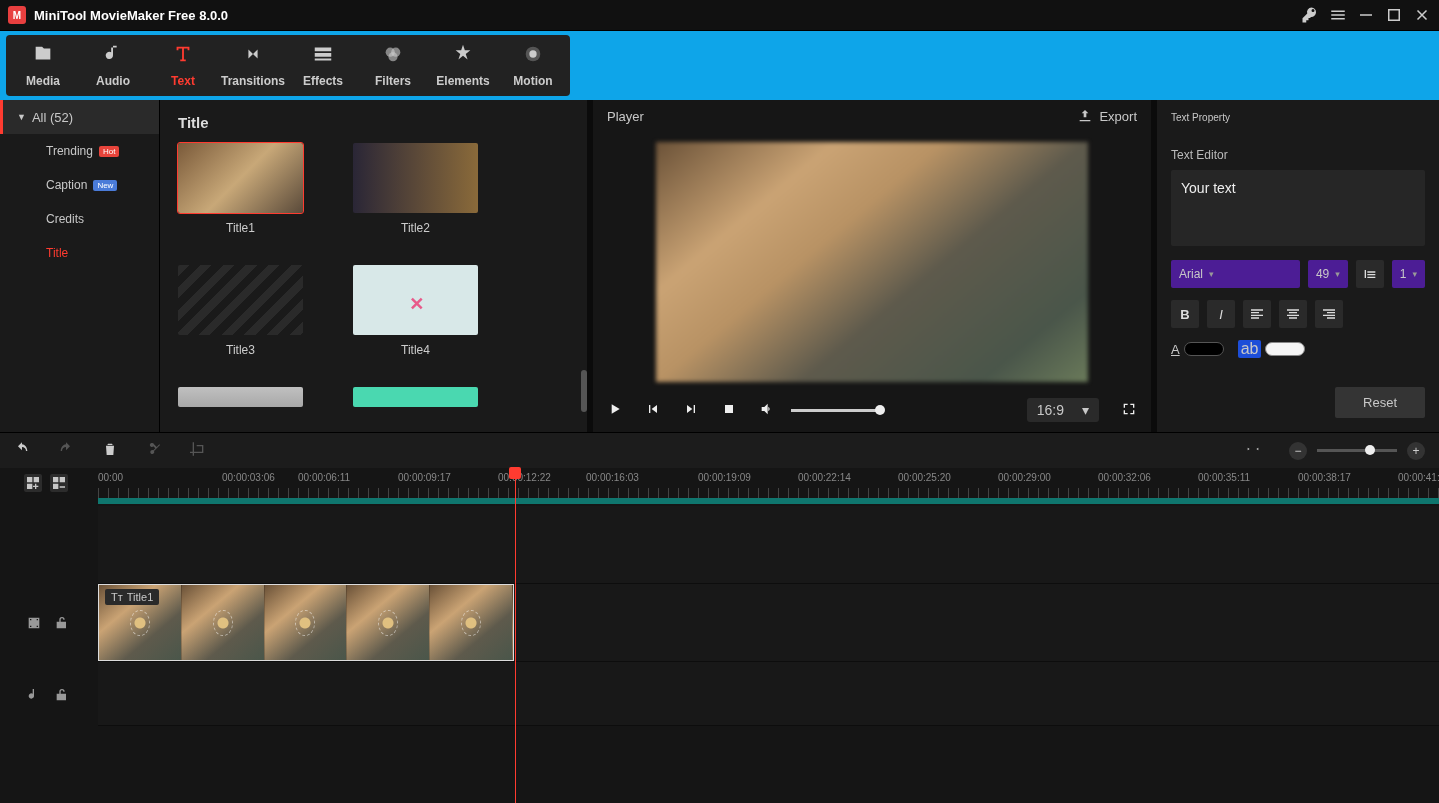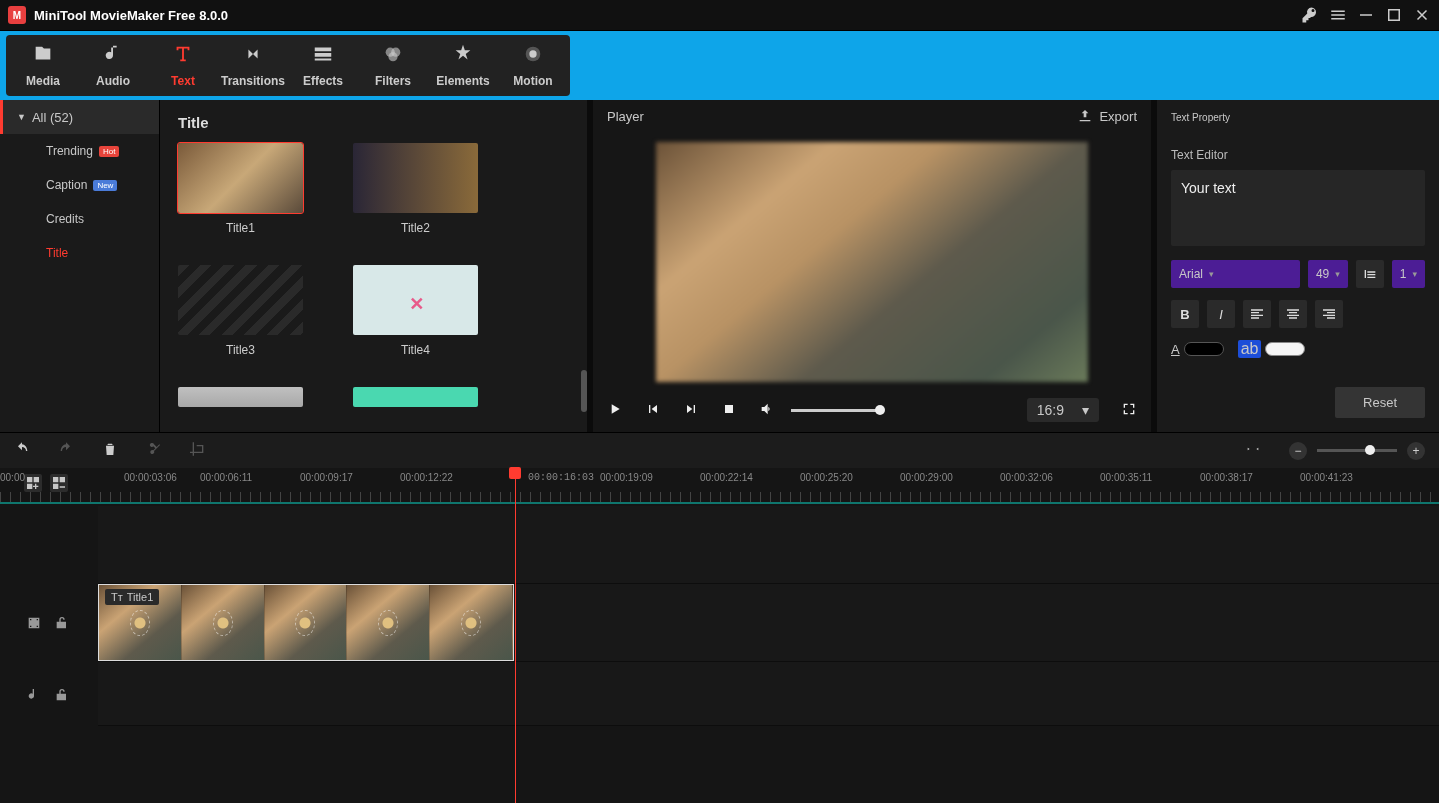--- a/index.html
+++ b/index.html
@@ -95,21 +95,21 @@
 .timeline-bar { height:36px; background:#1c1c1c; display:flex; align-items:center; padding:0 14px; gap:28px; border-top:1px solid #000; }
 .timeline-bar .tb-icon { color:#ccc; cursor:pointer; }
 .timeline-bar .tb-icon.dim { color:#555; }
 .timeline-bar .tspacer { flex:1; }
 .zoom { display:flex; align-items:center; gap:10px; }
 .zbar { width:80px; height:3px; background:#555; position:relative; }
 .zbar .zhead { position:absolute; left:60%; top:-4px; width:10px; height:10px; border-radius:50%; background:#eee; }
 .zbtn { width:18px; height:18px; border-radius:50%; background:#333; display:flex; align-items:center; justify-content:center; cursor:pointer; font-size:12px; color:#ccc; }
 
 .timeline { background:#151515; height:335px; position:relative; }
-.ruler { height:36px; position:relative; border-bottom:2px solid #0f766e; overflow:hidden; }
+.ruler { height:36px; position:relative; margin-left:98px; border-bottom:6px solid #0f766e; overflow:hidden; }
 .ruler .tick { position:absolute; top:4px; font-size:10px; color:#888; }
 .ruler .ticks-minor { position:absolute; bottom:0; left:0; right:0; height:10px; background:repeating-linear-gradient(90deg,#444 0 1px,transparent 1px 10px); }
 .track-head-col { position:absolute; left:0; top:36px; width:98px; }
 .track-head { height:80px; display:flex; align-items:center; gap:12px; padding-left:26px; color:#999; }
 .track-head.audio { height:64px; }
 .add-btns { position:absolute; left:24px; top:6px; display:flex; gap:8px; }
 .add-btns .ab { width:18px; height:18px; background:#2c2c2c; border-radius:2px; display:flex; align-items:center; justify-content:center; font-size:11px; cursor:pointer; }
 .tracks { margin-left:98px; position:relative; padding-top:2px;}
 .track { height:78px; border-bottom:1px solid #0d0d0d; background:#181818; position:relative; }
 .track.audio{ height:64px; }
@@ -414,21 +414,21 @@
         </svg>
       </div>
   </div>
   <div class="ruler">
     <div class="ticks-minor"></div>
   <div class="tick" style="left: 0px;">00:00</div>
       <div class="tick" style="left: 100px; padding-left: 24px;">00:00:03:06</div>
       <div class="tick" style="left: 200px;">00:00:06:11</div>
       <div class="tick" style="left: 300px;">00:00:09:17</div>
       <div class="tick" style="left: 400px;">00:00:12:22</div>
-      <div class="tick" style="left: 528px; font-family: Liberation Mono, monospace;">00:00:16:03</div>
+      <div class="tick" style="left: 488px;">00:00:16:03</div>
       <div class="tick" style="left: 600px;">00:00:19:09</div>
       <div class="tick" style="left: 700px;">00:00:22:14</div>
       <div class="tick" style="left: 800px;">00:00:25:20</div>
       <div class="tick" style="left: 900px;">00:00:29:00</div>
       <div class="tick" style="left: 1000px;">00:00:32:06</div>
       <div class="tick" style="left: 1100px;">00:00:35:11</div>
       <div class="tick" style="left: 1200px;">00:00:38:17</div>
       <div class="tick" style="left: 1300px;">00:00:41:23</div>
     </div>
   <div class="track-head-col">

